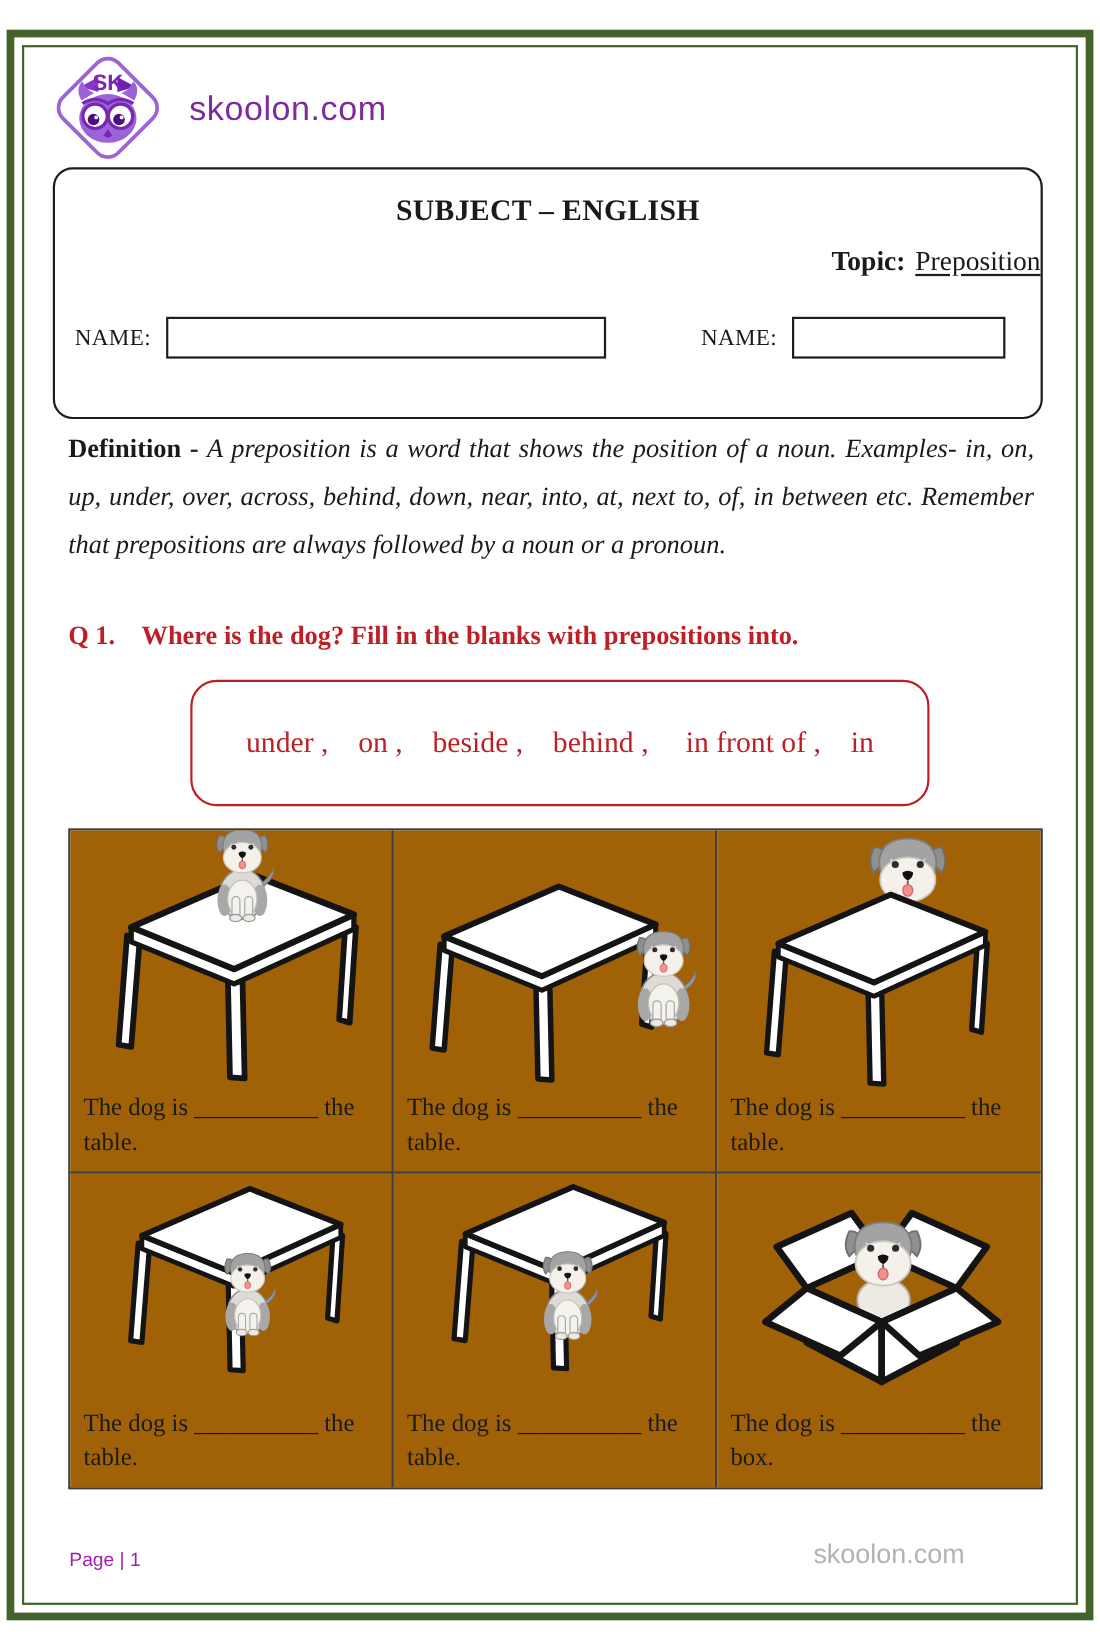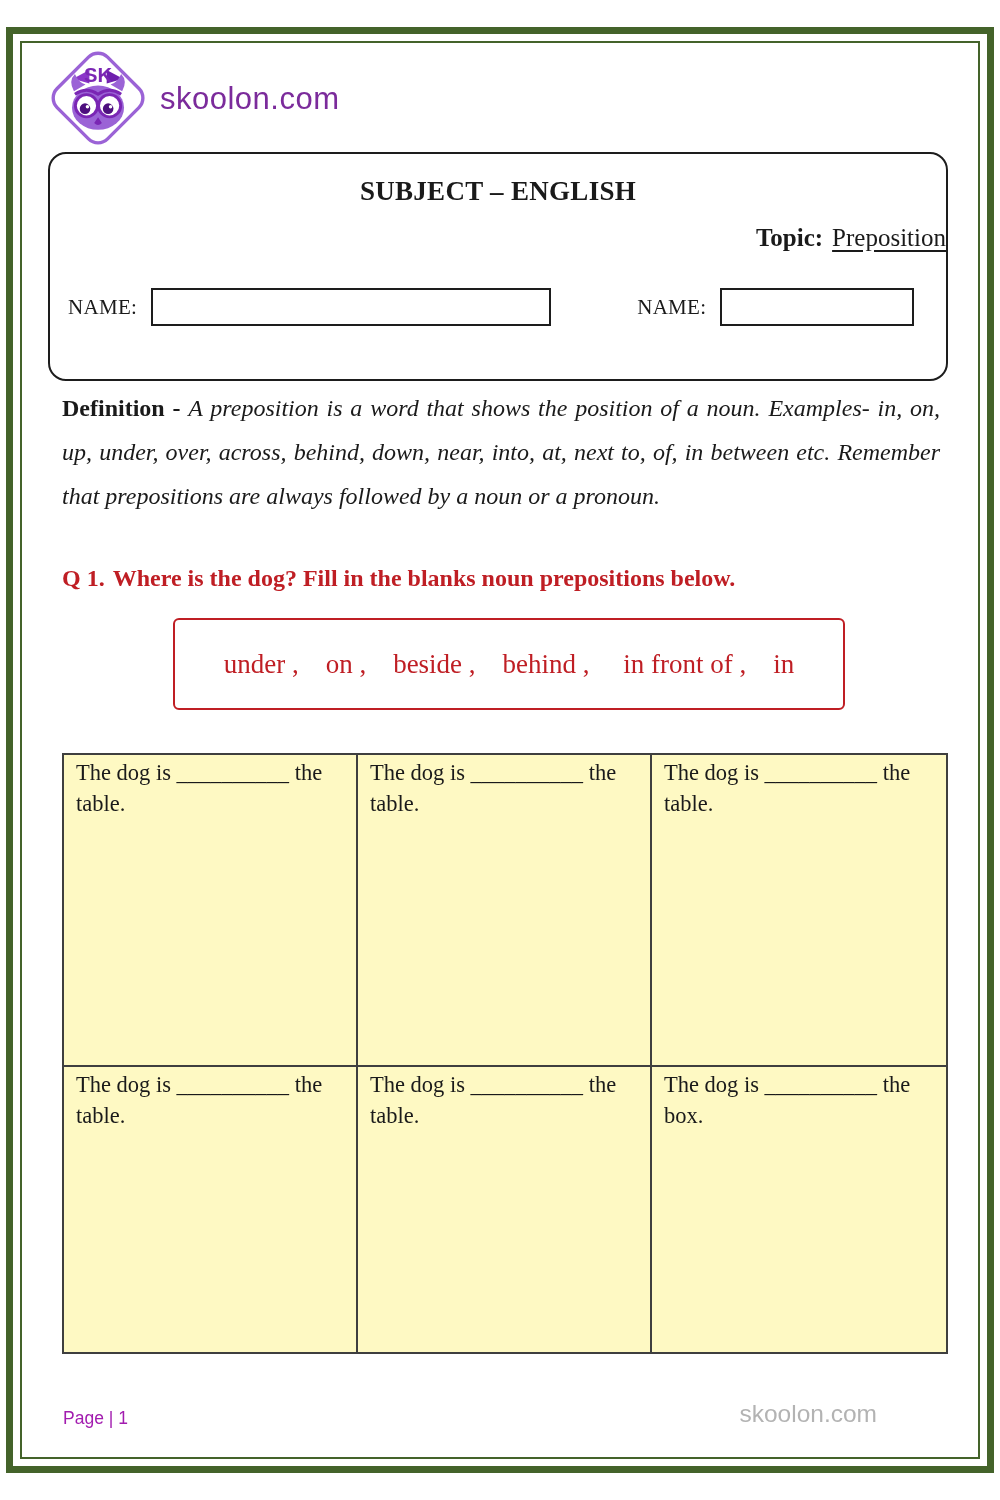--- a/index.html
+++ b/index.html
@@ -7,21 +7,21 @@
     width:1000px;height:1500px;position:relative;background:#ffffff;
     font-family:"Liberation Serif", serif;color:#1a1a1a;overflow:hidden;
   }
   
   .frame-outer{position:absolute;left:6px;right:6px;top:27px;bottom:27px;
     border:7px solid #44632a;pointer-events:none;}
   .frame-inner{position:absolute;left:20px;right:20px;top:41px;bottom:41px;
     border:2px solid #44632a;pointer-events:none;}
 
   
-  .logo{position:absolute;left:46px;top:48px;display:flex;align-items:center;gap:8px;}
+  .logo{position:absolute;left:46px;top:48px;display:flex;align-items:center;gap:20px;}
   .logo svg{display:block;}
   .brand{font-family:"Liberation Sans",sans-serif;font-size:31px;color:#7b2b9b;letter-spacing:.5px;}
 
   
   .header-box{position:absolute;left:48px;top:152px;width:900px;height:229px;
     border:2.5px solid #1d1d1d;border-radius:18px;box-sizing:border-box;}
   .subject{text-align:center;margin-top:22px;font-weight:bold;font-size:27px;letter-spacing:.3px;}
   .topic{text-align:right;margin-top:17px;font-size:25px;}
   .topic .t-label{font-weight:bold;margin-right:9px;}
   .topic .t-value{text-decoration:underline;text-underline-offset:4px;}
@@ -32,33 +32,33 @@
   .date-label{margin-left:86px;}
   .date-box{width:194px;}
 
   
   .definition{position:absolute;left:62px;top:386px;width:878px;
     font-size:24px;line-height:44px;text-align:justify;margin:0;}
   .definition .def-label{font-weight:bold;}
 
   
   .q1{position:absolute;left:62px;top:565px;color:#bf1e24;font-weight:bold;font-size:24px;display:flex;}
-  .q1 .q-num{margin-right:8px;}
-
-  
-  .wordbank{position:absolute;left:173px;top:618px;width:672px;height:92px;
-    border:2.5px solid #bf1e24;border-radius:6px;box-sizing:border-box;
+  .q1 .q-num{margin-right:24px;}
+
+  
+  .wordbank{position:absolute;left:173px;top:618px;width:672px;height:115px;
+    border:2.5px solid #bf1e24;border-radius:24px;box-sizing:border-box;
     display:flex;align-items:center;justify-content:center;
     color:#bf1e24;font-size:27px;white-space:pre-wrap;}
 
   
   .grid{position:absolute;left:62px;top:753px;width:886px;box-sizing:border-box;
     display:grid;grid-template-columns:1fr 1fr 1fr;grid-template-rows:312px 285px;
     border:2px solid #3f3f3f;}
-  .cell{display:flex;flex-direction:row;box-sizing:border-box;overflow:hidden;background:#fef9c3;}
+  .cell{display:flex;flex-direction:column;box-sizing:border-box;overflow:hidden;background:#a16207;}
   .cell.b-right{border-right:2px solid #3f3f3f;}
   .cell.b-bottom{border-bottom:2px solid #3f3f3f;}
   .scene{flex:1;display:flex;align-items:flex-end;justify-content:center;overflow:hidden;}
   .scene svg{width:100%;height:100%;}
   .caption{padding:2px 12px 12px;font-size:22.5px;line-height:1.38;}
 
   
   .footer-left{position:absolute;left:63px;top:1408px;
     font-family:"Liberation Sans",sans-serif;font-size:17.5px;color:#a21caf;}
   .footer-right{position:absolute;right:123px;top:1400px;
@@ -155,21 +155,21 @@
     <div class="field-box date-box"></div>
   </div>
 </section>
 
 <p class="definition">
   <span class="def-label">Definition - </span><i>A preposition is a word that shows the position of a noun. Examples- in, on, up, under, over, across, behind, down, near, into, at, next to, of, in between etc. Remember that prepositions are always followed by a noun or a pronoun.</i>
 </p>
 
 <div class="q1">
   <span class="q-num">Q 1.</span>
-  <span>Where is the dog? Fill in the blanks noun prepositions below.</span>
+  <span>Where is the dog? Fill in the blanks with prepositions into.</span>
 </div>
 
 <div class="wordbank">under ,    on ,    beside ,    behind ,     in front of ,    in</div>
 
 <div class="grid">
 
   <div class="cell b-right b-bottom">
     <div class="scene">
       <svg viewBox="0 0 290 245" preserveAspectRatio="xMidYMax meet">
         <use href="#table" transform="translate(10,28)"></use>

